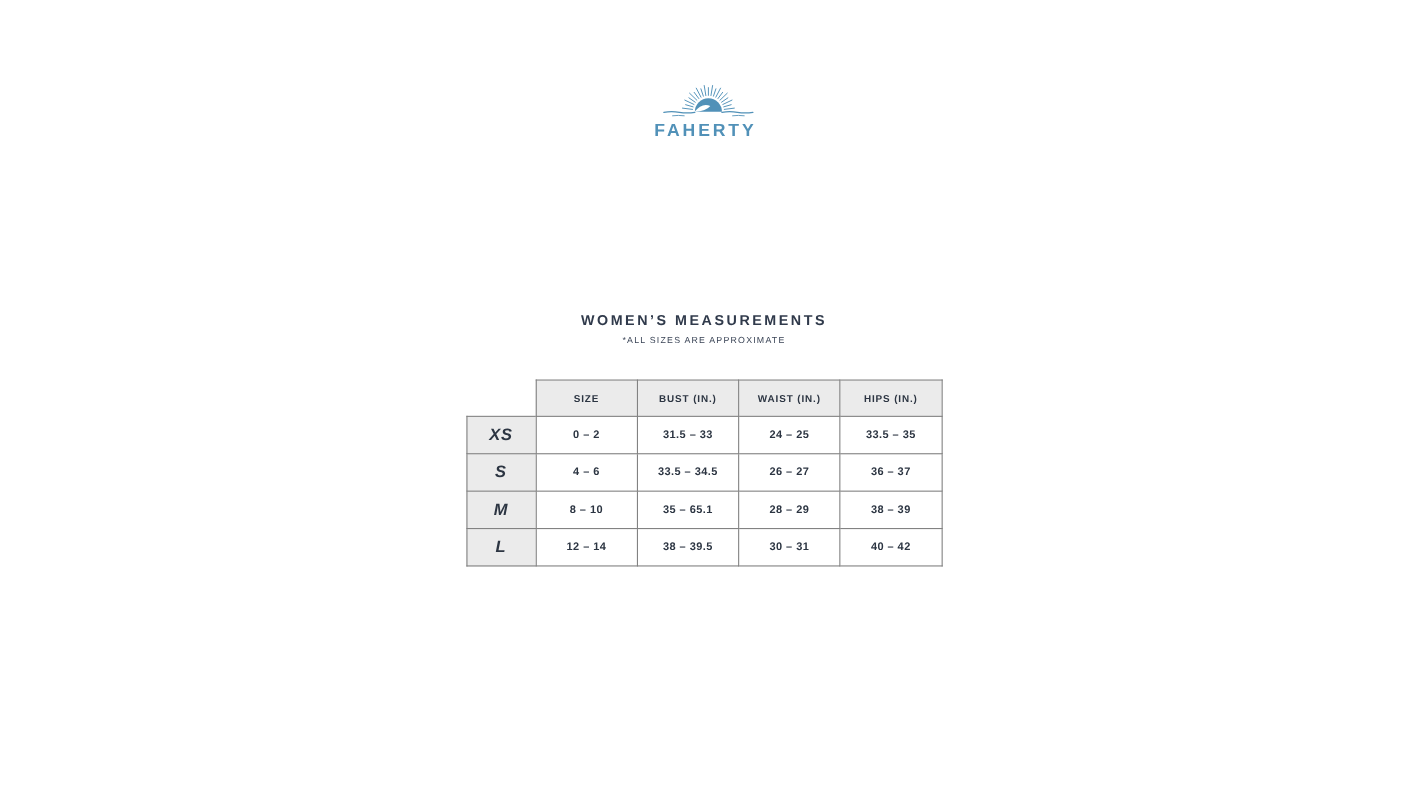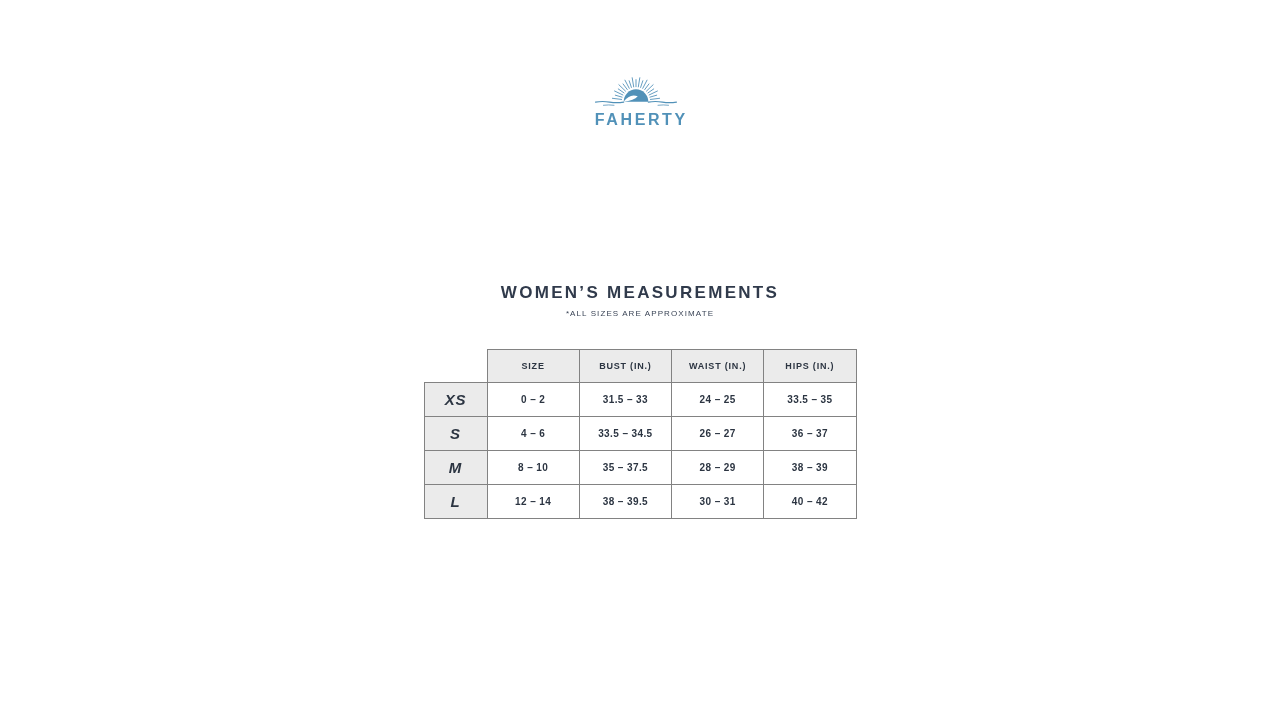--- a/index.html
+++ b/index.html
@@ -9,33 +9,33 @@
     --table-border:#828282;
     --header-bg:#ebebeb;
     --page-bg:#ffffff;
   }
   *{margin:0;padding:0;box-sizing:border-box;}
   html,body{width:1280px;height:720px;background:var(--page-bg);overflow:hidden;}
   body{font-family:"Liberation Sans",sans-serif;color:var(--table-text);}
   .page{width:1280px;height:720px;display:flex;flex-direction:column;align-items:center;}
 
   
-  .logo{margin-top:66px;display:flex;flex-direction:column;align-items:flex-start;}
+  .logo{margin-top:66px;display:flex;flex-direction:column;align-items:flex-end;}
   .logo svg{width:88px;height:44px;display:block;}
   .wordmark{
     margin-top:1px;
     font-size:16px;font-weight:700;letter-spacing:2.6px;
     color:var(--brand-blue);
     text-indent:2.6px; 
   }
 
   
   .title{
     margin-top:155px;
-    font-size:17px;font-weight:700;letter-spacing:2.3px;
+    font-size:13px;font-weight:700;letter-spacing:2.3px;
     color:var(--heading-navy);line-height:1;
   }
   .subtitle{
     margin-top:9px;
     font-size:8px;font-weight:400;letter-spacing:1.1px;
     color:#3a4456;line-height:1;
     text-align:center;
   }
 
   
@@ -143,21 +143,21 @@
       <tr>
         <th>S</th>
         <td>4 – 6</td>
         <td>33.5 – 34.5</td>
         <td>26 – 27</td>
         <td>36 – 37</td>
       </tr>
       <tr>
         <th>M</th>
         <td>8 – 10</td>
-        <td>35 – 37.5</td>
+        <td>35 – 65.1</td>
         <td>28 – 29</td>
         <td>38 – 39</td>
       </tr>
       <tr>
         <th>L</th>
         <td>12 – 14</td>
         <td>38 – 39.5</td>
         <td>30 – 31</td>
         <td>40 – 42</td>
       </tr>

